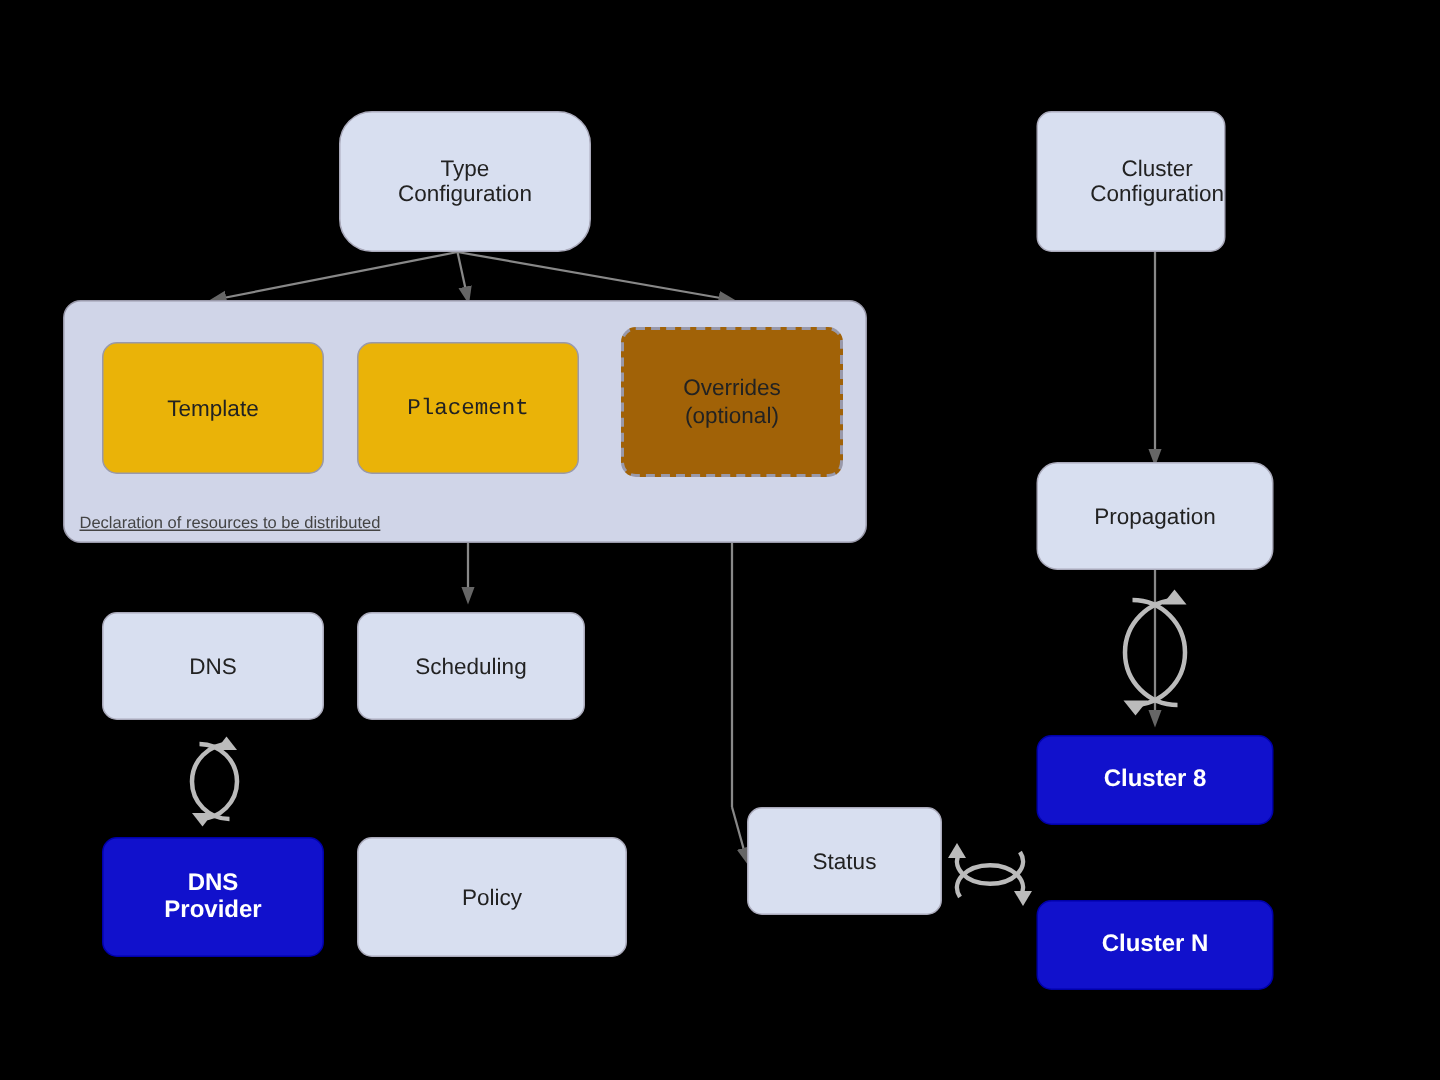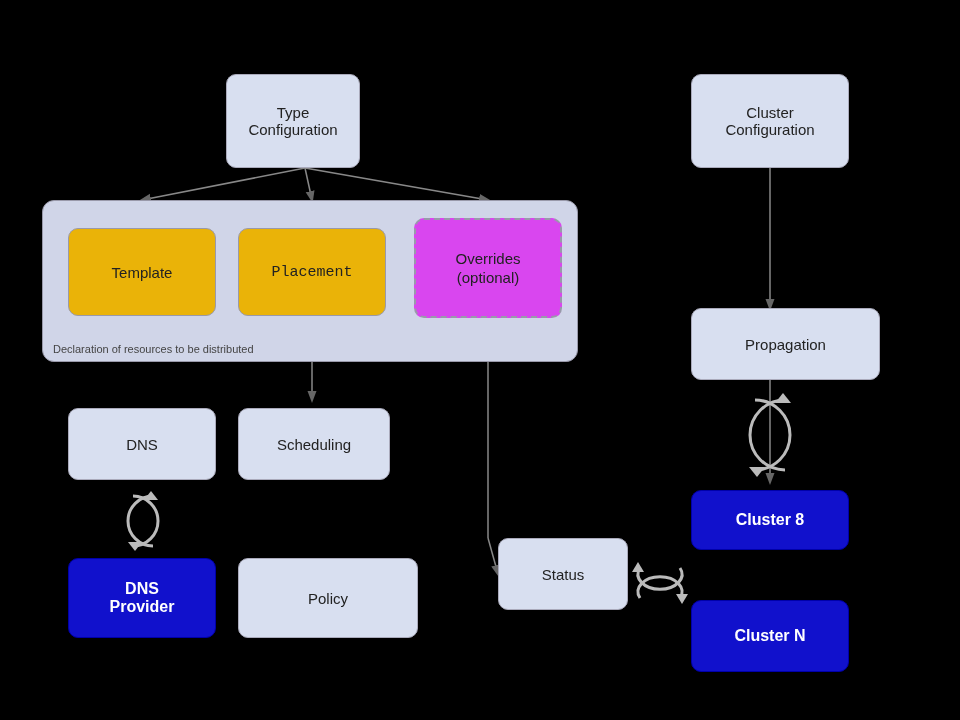--- a/index.html
+++ b/index.html
@@ -27,21 +27,21 @@
       background: #d8dff0;
       border: 1px solid #aab;
     }
 
     .box-white {
       background: #eab308;
       border: 1.5px solid #99a;
     }
 
     .box-dashed {
-      background: #d946ef;
+      background: #a16207;
       border: 2px dashed #99a;
     }
 
     .box-blue {
       background: #1111cc;
       border: 1px solid #0000aa;
       color: #fff;
       font-weight: bold;
       font-size: 16px;
     }
@@ -126,29 +126,29 @@
 <div style="position:absolute; left:740px; top:385px; width:60px; height:100px;">
   <svg width="60" height="100" viewBox="0 0 60 100" xmlns="http://www.w3.org/2000/svg">
     <path d="M 45 15 A 28 28 0 1 0 45 85" fill="none" stroke="#bbb" stroke-width="3"></path>
     <polygon points="43,8 51,18 35,18" fill="#bbb"></polygon>
     <path d="M 15 85 A 28 28 0 1 0 15 15" fill="none" stroke="#bbb" stroke-width="3"></path>
     <polygon points="17,92 9,82 25,82" fill="#bbb"></polygon>
   </svg>
 </div>
 
 <div class="group-box" style="left:42px; top:200px; width:536px; height:162px;">
-  <span class="group-label" style="bottom:6px; left:10px;">Declaration of resources to be distributed</span>
+  <span class="group-label" style="bottom:6px; left:10px;text-decoration:underline;">Declaration of resources to be distributed</span>
 </div>
 
-<div class="box box-light" style="left:226px; top:74px; width:134px; height:94px; white-space:pre-line;">
+<div class="box box-light" style="left:226px; top:74px; width:168px; height:94px; white-space:pre-line;border-radius:22px;">
   <span style="white-space:pre-line;">Type
 Configuration</span>
 </div>
 
-<div class="box box-light" style="left:691px; top:74px; width:158px; height:94px; white-space:pre-line;">
+<div class="box box-light" style="left:691px; top:74px; width:126px; height:94px; white-space:pre-line;justify-content:flex-end;">
   <span style="white-space:pre-line;">Cluster
 Configuration</span>
 </div>
 
 <div class="box box-white" style="left:68px; top:228px; width:148px; height:88px;">
   <span>Template</span>
 </div>
 
 <div class="box box-white" style="left:238px; top:228px; width:148px; height:88px;font-family:Liberation Mono, monospace;">
   <span>Placement</span>
@@ -169,27 +169,27 @@
 
 <div class="box box-blue" style="left:68px; top:558px; width:148px; height:80px; white-space:pre-line;">
   <span style="white-space:pre-line;">DNS
 Provider</span>
 </div>
 
 <div class="box box-light" style="left:238px; top:558px; width:180px; height:80px;">
   <span>Policy</span>
 </div>
 
-<div class="box box-light" style="left:691px; top:308px; width:189px; height:72px;">
+<div class="box box-light" style="left:691px; top:308px; width:158px; height:72px;border-radius:14px;">
   <span>Propagation</span>
 </div>
 
 <div class="box box-light" style="left:498px; top:538px; width:130px; height:72px;">
   <span>Status</span>
 </div>
 
 <div class="box box-blue" style="left:691px; top:490px; width:158px; height:60px;">
   <span>Cluster 8</span>
 </div>
 
-<div class="box box-blue" style="left:691px; top:600px; width:158px; height:72px;">
+<div class="box box-blue" style="left:691px; top:600px; width:158px; height:60px;">
   <span>Cluster N</span>
 </div>
 
 </body></html>

